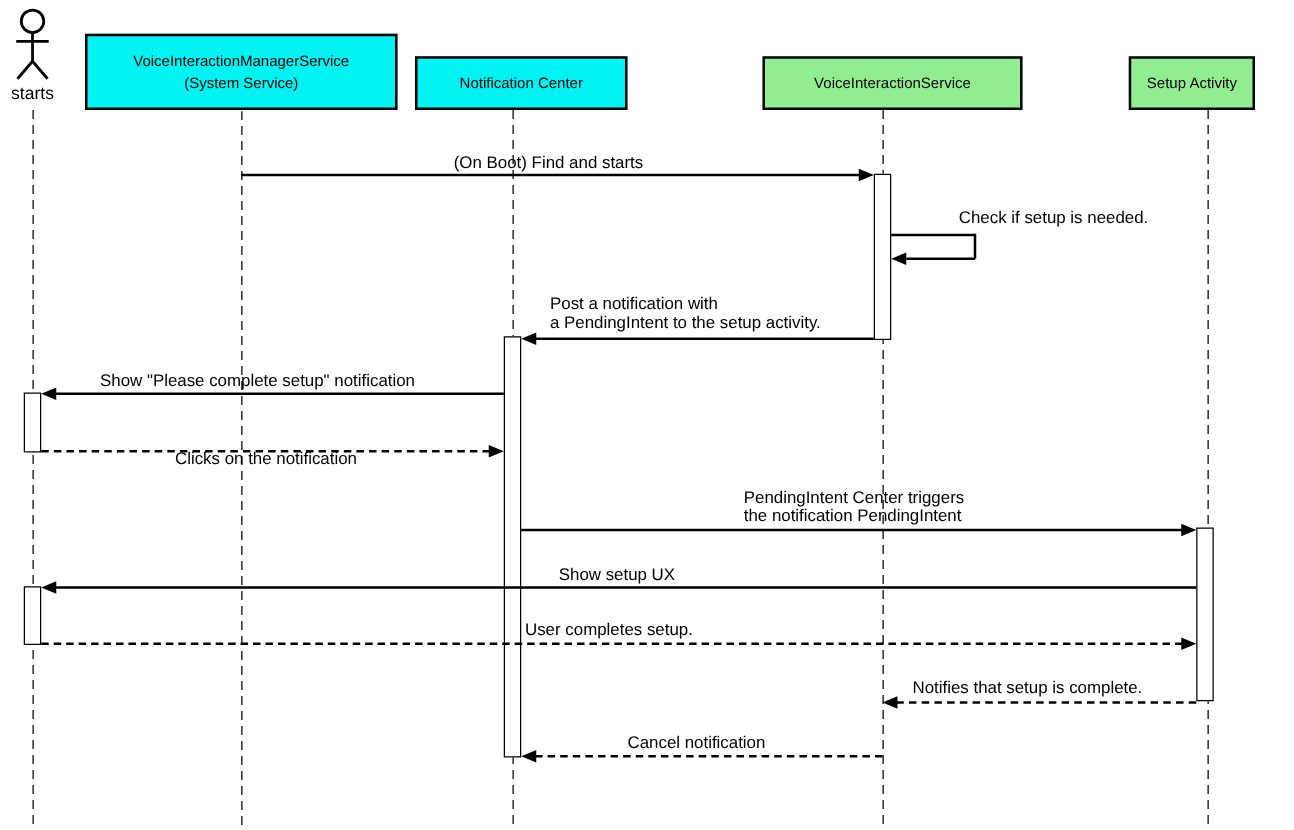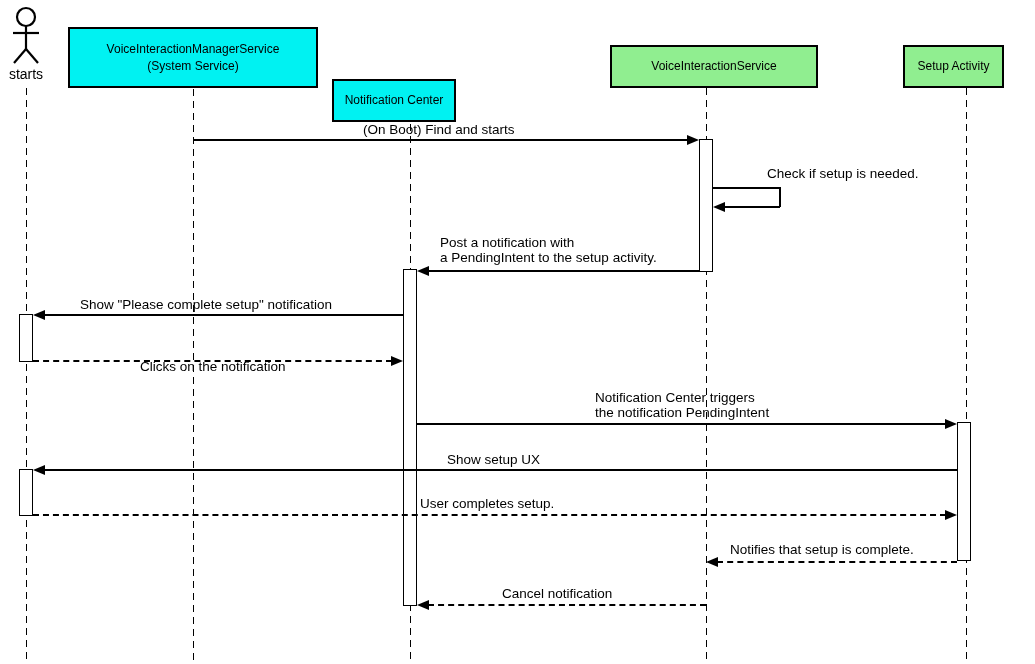--- a/index.html
+++ b/index.html
@@ -59,21 +59,21 @@
       <line x1="20" y1="44" x2="8" y2="58" stroke="#000" stroke-width="2.2"></line>
       <line x1="20" y1="44" x2="32" y2="58" stroke="#000" stroke-width="2.2"></line>
     </svg>
   </div>
   <div class="actor-label" style="left:6px;top:66px;width:40px;">starts</div>
 
   <div class="headbox" style="left: 68px; top: 27px; width: 250px; height: 61px; background-color: rgb(0, 242, 242);">
     <span>VoiceInteractionManagerService</span>
     <span>(System Service)</span>
   </div>
-  <div class="headbox" style="left: 332px; top: 45px; width: 124px; height: 43px; background-color: rgb(0, 242, 242); margin-top: 34px;">
+  <div class="headbox" style="left: 332px; top: 45px; width: 170px; height: 43px; background-color: rgb(0, 242, 242);">
     <span>Notification Center</span>
   </div>
   <div class="headbox" style="left: 610px; top: 45px; width: 208px; height: 43px; background-color: rgb(144, 238, 144);">
     <span>VoiceInteractionService</span>
   </div>
   <div class="headbox" style="left: 903px; top: 45px; width: 101px; height: 43px; background-color: rgb(144, 238, 144);">
     <span>Setup Activity</span>
   </div>
 
   <div class="activation" style="left:699px;top:139px;height:133px;"></div>
@@ -100,21 +100,21 @@
   <div class="msg-line-solid" style="left:44px;top:314px;width:359px;"></div>
   <div class="arrow-left" style="left:33px;top:310px;"></div>
   <div class="msg-label" style="left:80px;top:297px;">Show "Please complete setup" notification</div>
 
   <div class="msg-line-dashed" style="left:33px;top:360px;width:359px;"></div>
   <div class="arrow-right" style="left:391px;top:356px;"></div>
   <div class="msg-label" style="left:140px;top:343px;margin-top:16px;">Clicks on the notification</div>
 
   <div class="msg-line-solid" style="left:417px;top:423px;width:529px;"></div>
   <div class="arrow-right" style="left:945px;top:419px;"></div>
-  <div class="msg-label" style="left:595px;top:390px;">Notification Center triggers</div>
+  <div class="msg-label" style="left:595px;top:390px;">PendingIntent Center triggers</div>
   <div class="msg-label" style="left:595px;top:405px;">the notification PendingIntent</div>
 
   <div class="msg-line-solid" style="left:44px;top:469px;width:913px;"></div>
   <div class="arrow-left" style="left:33px;top:465px;"></div>
   <div class="msg-label" style="left:447px;top:452px;">Show setup UX</div>
 
   <div class="msg-line-dashed" style="left:33px;top:514px;width:913px;"></div>
   <div class="arrow-right" style="left:945px;top:510px;"></div>
   <div class="msg-label" style="left:420px;top:496px;">User completes setup.</div>
 

